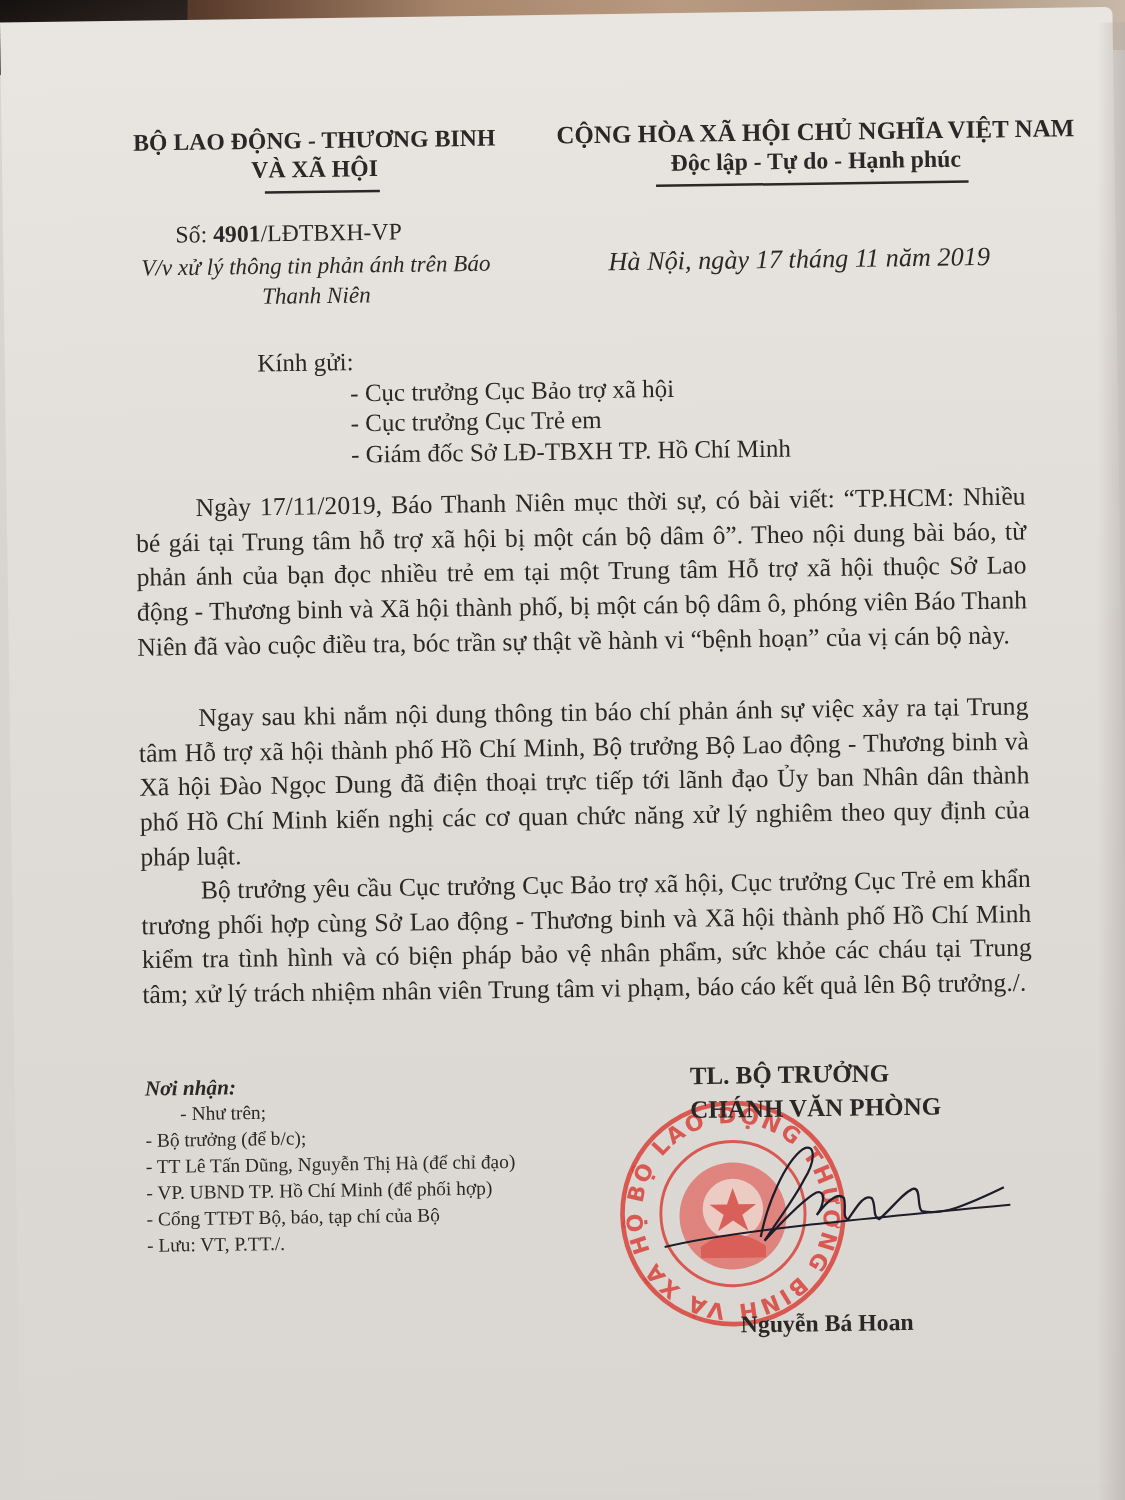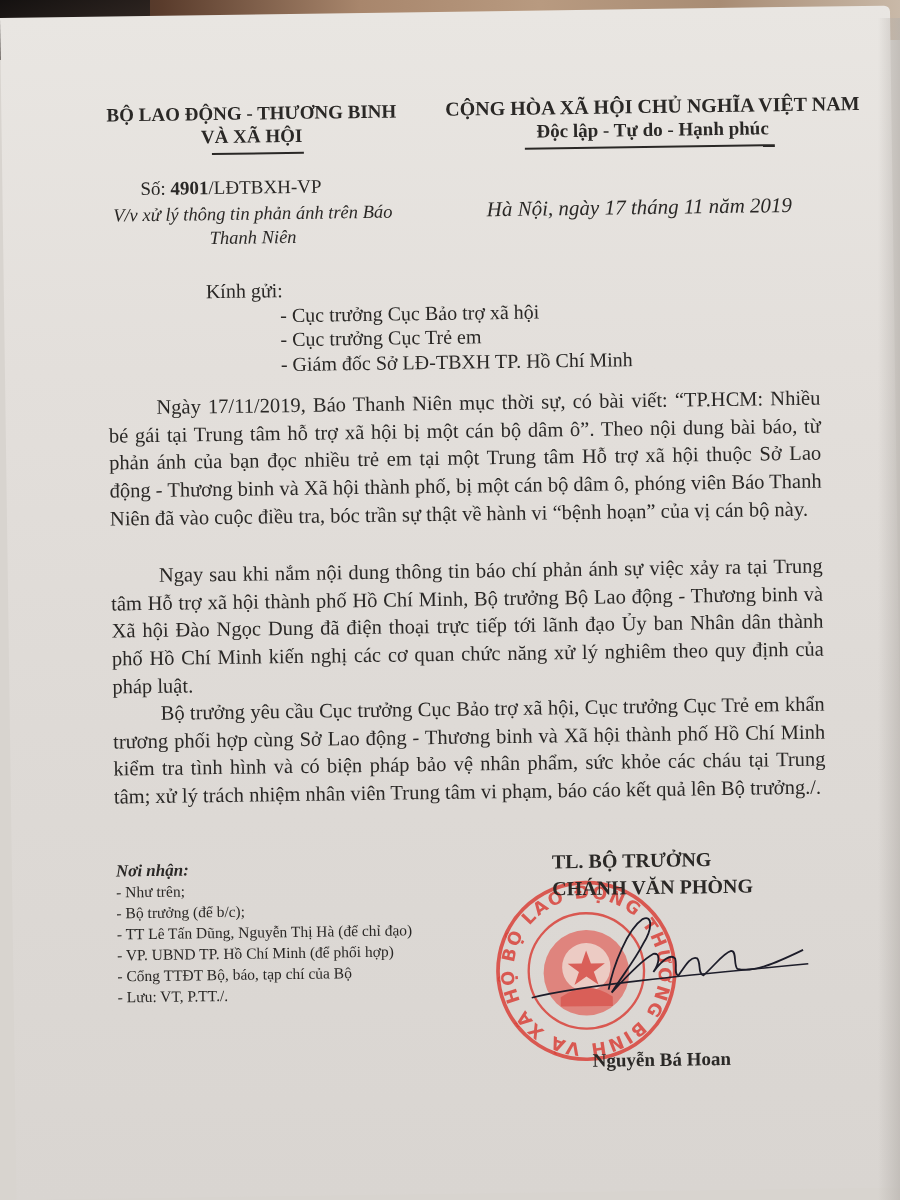--- a/index.html
+++ b/index.html
@@ -87,21 +87,21 @@
   <div class="abs kinh-gui">Kính gửi:</div>
   <div class="abs recipient" style="top:290px;">- Cục trưởng Cục Bảo trợ xã hội</div>
   <div class="abs recipient" style="top:314px;">- Cục trưởng Cục Trẻ em</div>
   <div class="abs recipient" style="top:339px;">- Giám đốc Sở LĐ-TBXH TP. Hồ Chí Minh</div>
 
   <div class="para" style="top:378px;">Ngày 17/11/2019, Báo Thanh Niên mục thời sự, có bài viết: “TP.HCM: Nhiều bé gái tại Trung tâm hỗ trợ xã hội bị một cán bộ dâm ô”. Theo nội dung bài báo, từ phản ánh của bạn đọc nhiều trẻ em tại một Trung tâm Hỗ trợ xã hội thuộc Sở Lao động - Thương binh và Xã hội thành phố, bị một cán bộ dâm ô, phóng viên Báo Thanh Niên đã vào cuộc điều tra, bóc trần sự thật về hành vi “bệnh hoạn” của vị cán bộ này.</div>
   <div class="para" style="top:546px;">Ngay sau khi nắm nội dung thông tin báo chí phản ánh sự việc xảy ra tại Trung tâm Hỗ trợ xã hội thành phố Hồ Chí Minh, Bộ trưởng Bộ Lao động - Thương binh và Xã hội Đào Ngọc Dung đã điện thoại trực tiếp tới lãnh đạo Ủy ban Nhân dân thành phố Hồ Chí Minh kiến nghị các cơ quan chức năng xử lý nghiêm theo quy định của pháp luật.</div>
   <div class="para" style="top:684px;">Bộ trưởng yêu cầu Cục trưởng Cục Bảo trợ xã hội, Cục trưởng Cục Trẻ em khẩn trương phối hợp cùng Sở Lao động - Thương binh và Xã hội thành phố Hồ Chí Minh kiểm tra tình hình và có biện pháp bảo vệ nhân phẩm, sức khỏe các cháu tại Trung tâm; xử lý trách nhiệm nhân viên Trung tâm vi phạm, báo cáo kết quả lên Bộ trưởng./.</div>
 
   <div class="abs noinhan-title">Nơi nhận:</div>
-  <div class="abs noinhan-item" style="top:867px;">- Như trên;</div>
+  <div class="abs noinhan-item" style="top:867px;margin-left:28px;">- Như trên;</div>
   <div class="abs noinhan-item" style="top:888px;">- Bộ trưởng (để b/c);</div>
   <div class="abs noinhan-item" style="top:909px;">- TT Lê Tấn Dũng, Nguyễn Thị Hà (để chỉ đạo)</div>
   <div class="abs noinhan-item" style="top:930px;">- VP. UBND TP. Hồ Chí Minh (để phối hợp)</div>
   <div class="abs noinhan-item" style="top:951px;">- Cổng TTĐT Bộ, báo, tạp chí của Bộ</div>
   <div class="abs noinhan-item" style="top:972px;">- Lưu: VT, P.TT./.</div>
 
   <svg class="stamp" viewBox="0 0 200 200">
     <defs>
       <path id="stampArc" d="M 100,100 m -78,0 a 78,78 0 1,1 156,0 a 78,78 0 1,1 -156,0"></path>
     </defs>

